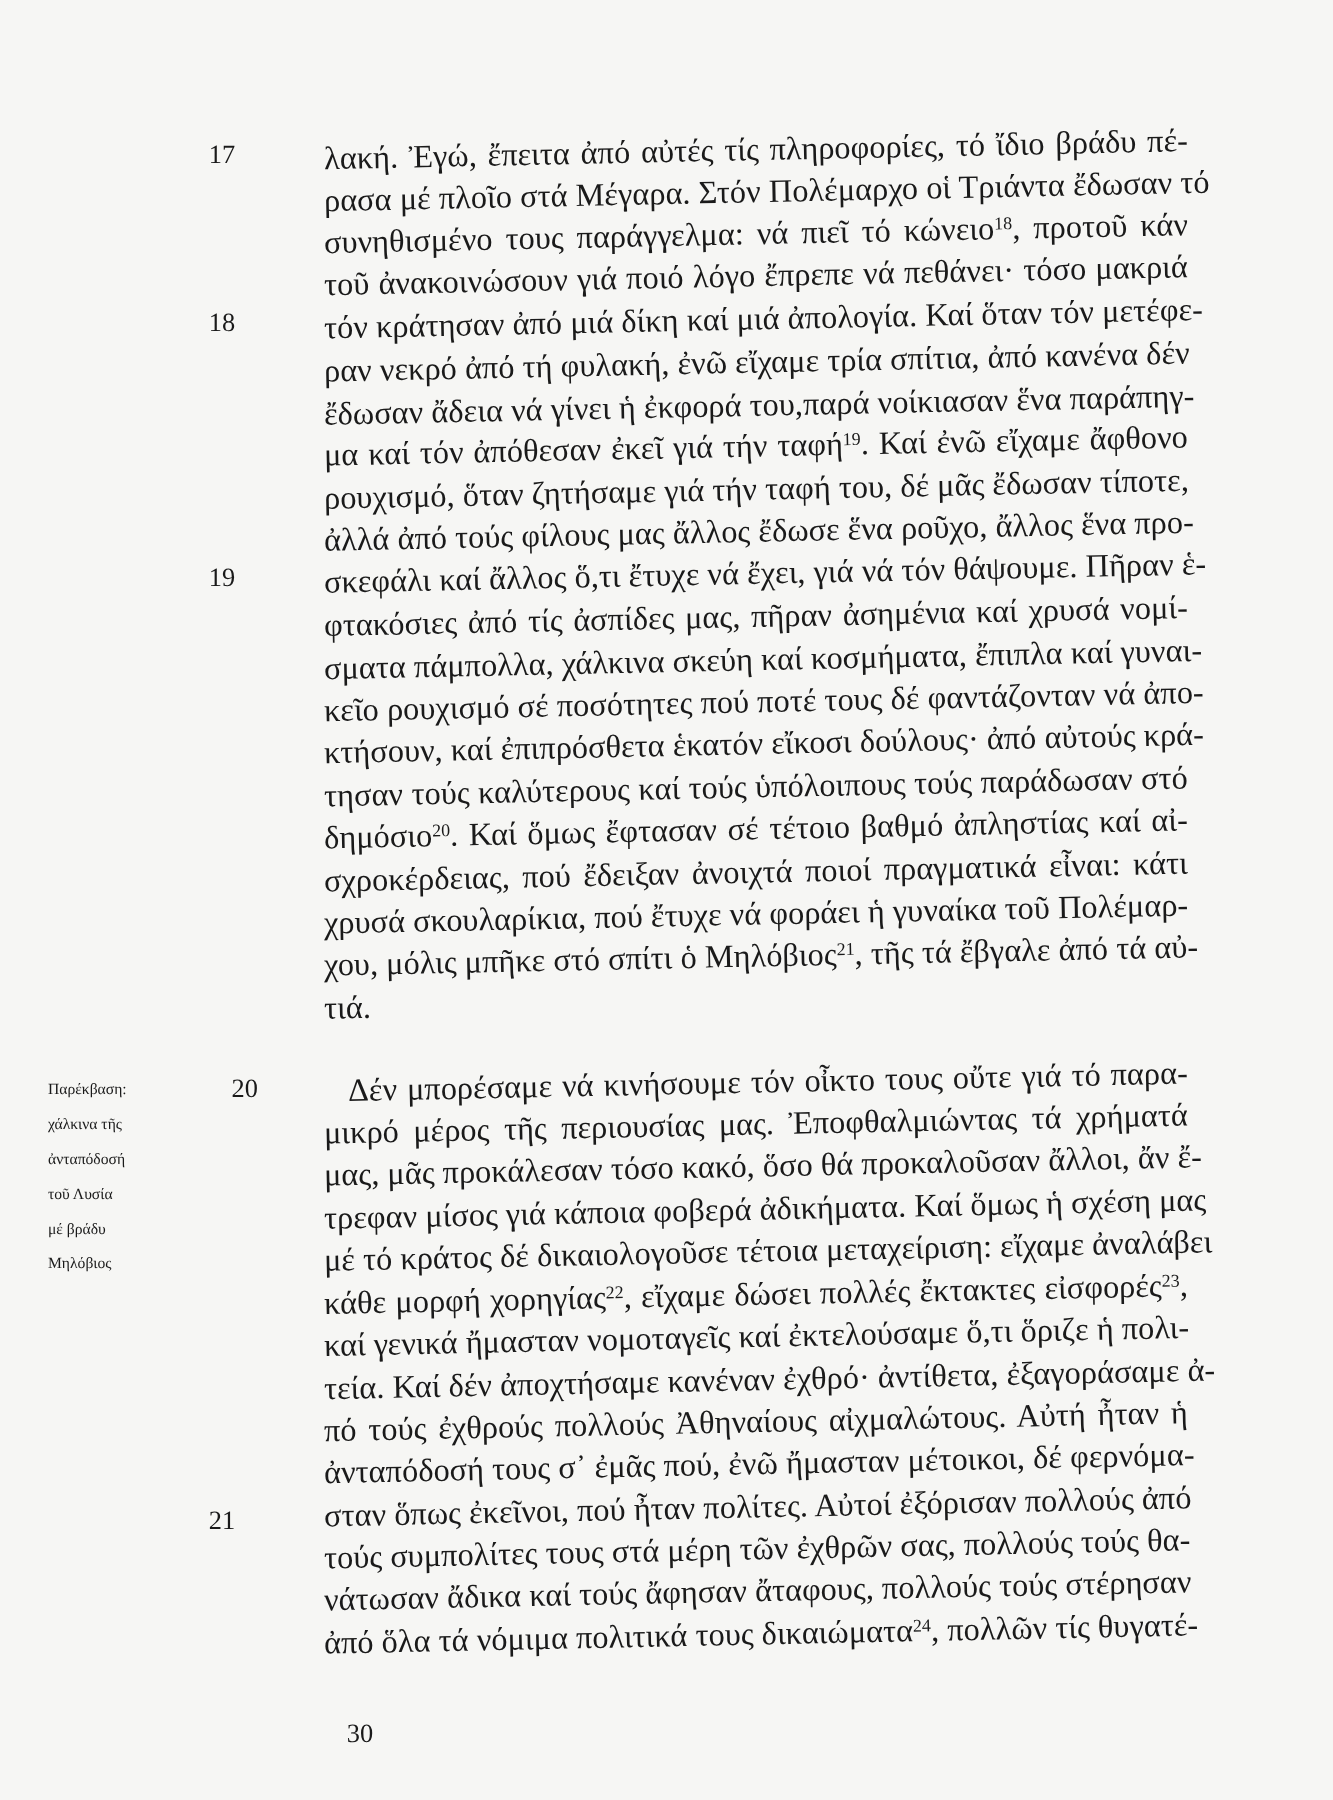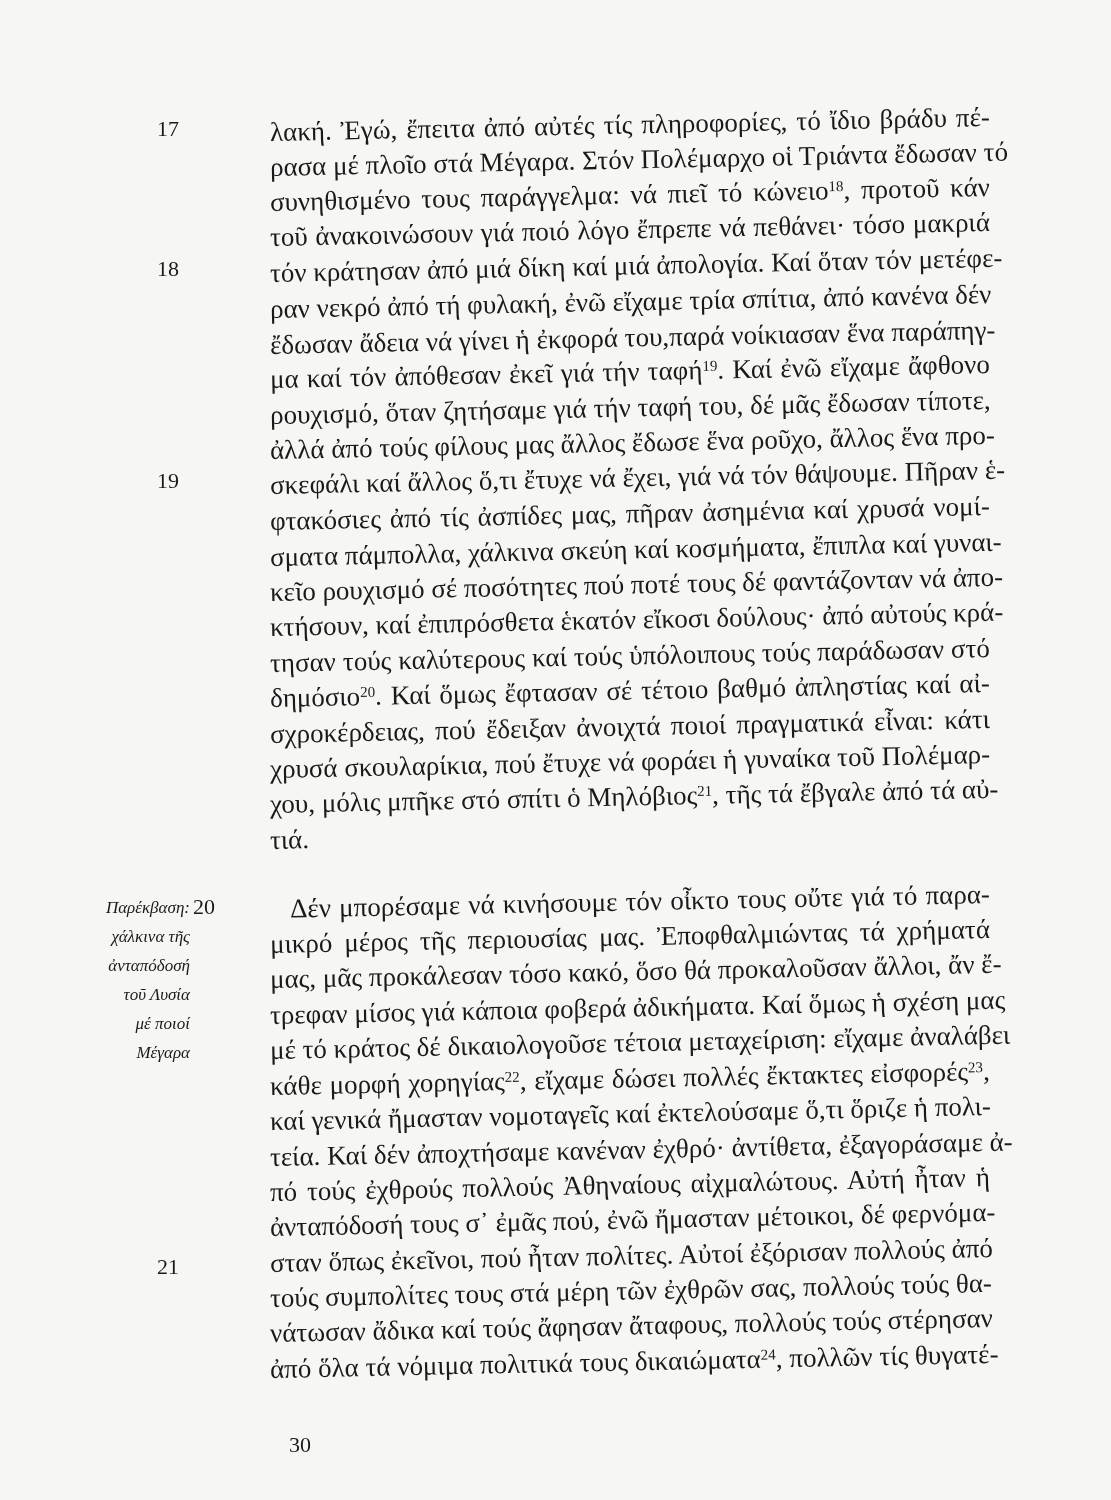--- a/index.html
+++ b/index.html
@@ -13,28 +13,28 @@
     .page { position:absolute; left:0; top:0; width:1111px; height:1500px; }
     .line {
       position:absolute; left:270px; width:720px;
       font-size:27px; line-height:34px; white-space:nowrap;
       text-align:justify; text-align-last:justify;
       transform:rotate(-1.2deg); transform-origin:left center;
     }
     .line.last { text-align-last:left; }
     .line.indent { padding-left:20px; width:700px; }
     .num {
-      position:absolute; left:157px; width:40px;
+      position:absolute; left:174px; width:40px;
       font-size:22px; line-height:34px; text-align:left;
     }
     sup { font-size:15px; line-height:0; vertical-align:8px; }
     .margin-note {
       position:absolute; left:40px; width:150px;
-      font-style:italic; font-size:17px; line-height:29px;
-      text-align:right;
+      font-size:13px; line-height:29px;
+      text-align:left;
     }
     .margin-note .label { display:block; }
     .num20 { left:193px; }
     .page-number {
       position:absolute; left:275px; top:1432px;
       font-size:22px;
       margin-left:14px;
     }
   </style>
 </head>
@@ -46,22 +46,22 @@
   <div class="num" style="top:252px;">18</div>
   <div class="num" style="top:464px;">19</div>
   <div class="num num20" style="top:890px;">20</div>
   <div class="num" style="top:1250px;">21</div>
 
   <div class="margin-note" style="top:893px;">
     <span class="label">Παρέκβαση:</span>
     <span class="label">χάλκινα τῆς</span>
     <span class="label">ἀνταπόδοσή</span>
     <span class="label">τοῦ Λυσία</span>
-    <span class="label">μέ ποιοί</span>
-    <span class="label">Μέγαρα</span>
+    <span class="label">μέ βράδυ</span>
+    <span class="label">Μηλόβιος</span>
   </div>
 
   <div>
     <div class="line" style="top:115px;">λακή. Ἐγώ, ἔπειτα ἀπό αὐτές τίς πληροφορίες, τό ἴδιο βράδυ πέ-</div>
     <div class="line" style="top:150px;">ρασα μέ πλοῖο στά Μέγαρα. Στόν Πολέμαρχο οἱ Τριάντα ἔδωσαν τό</div>
     <div class="line" style="top:185px;"><span>συνηθισμένο τους παράγγελμα: νά πιεῖ τό κώνειο</span><sup>18</sup><span>, προτοῦ κάν</span></div>
     <div class="line" style="top:220px;">τοῦ ἀνακοινώσουν γιά ποιό λόγο ἔπρεπε νά πεθάνει· τόσο μακριά</div>
     <div class="line" style="top:256px;">τόν κράτησαν ἀπό μιά δίκη καί μιά ἀπολογία. Καί ὅταν τόν μετέφε-</div>
     <div class="line" style="top:292px;">ραν νεκρό ἀπό τή φυλακή, ἐνῶ εἴχαμε τρία σπίτια, ἀπό κανένα δέν</div>
     <div class="line" style="top:328px;">ἔδωσαν ἄδεια νά γίνει ἡ ἐκφορά του,παρά νοίκιασαν ἕνα παράπηγ-</div>

